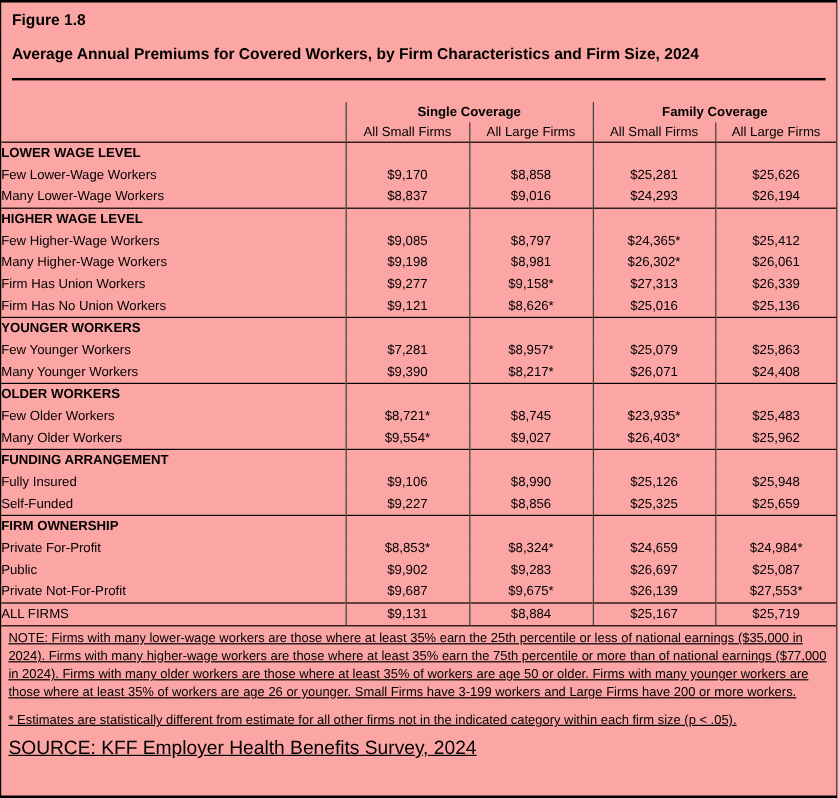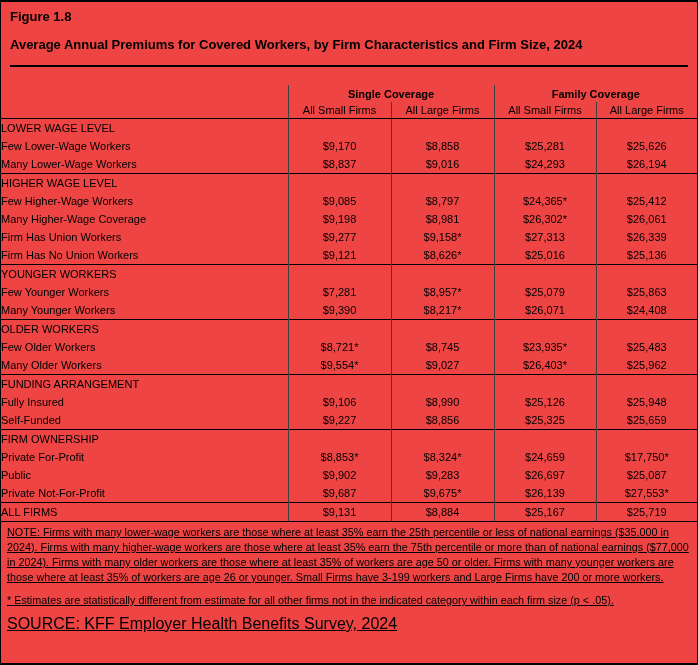--- a/index.html
+++ b/index.html
@@ -1,37 +1,37 @@
 <!DOCTYPE html>
 <html><head>
 <meta charset="utf-8">
 <style>
   html, body { margin: 0; padding: 0; background: #fff; }
   .figure {
     width: 698px; height: 665px; box-sizing: border-box;
     border: 1px solid #000; border-top-width: 2px; border-bottom-width: 2px;
     font-family: "Liberation Sans", "DejaVu Sans", sans-serif;
-    color: #000; background: #ef4444; overflow: hidden;
+    color: #000; background: #fca5a5; overflow: hidden;
   }
   .titles { padding: 8px 9px 0 9px; }
   .fig-label { font-size: 13px; font-weight: bold; line-height: 14px; }
   .fig-title { font-size: 13px; font-weight: bold; line-height: 15px; margin-top: 13px; }
   .rule { border-top: 2px solid #000; margin-top: 13px; }
 
   table.premiums { width: 100%; border-collapse: collapse; table-layout: fixed; }
   table.premiums td { font-size: 11px; padding: 0; vertical-align: middle; overflow: hidden; white-space: nowrap; }
   .spacer-row td { height: 18px; }
   .group-row td { height: 17px; font-weight: bold; text-align: center; font-size: 11.5px; }
   .sub-row td { height: 16px; text-align: center; border-bottom: 1.5px solid #000; }
   .vl { border-left: 1px solid #3f3f3f; }
   tbody.body-rows td { height: 18px; }
   .lab { text-align: left; padding-left: 5px; }
   .ind { padding-left: 38px; }
   tr.sec td { border-top: 1.5px solid #000; }
-  tr.sec td.lab { font-weight: normal; }
+  tr.sec td.lab { font-weight: bold; }
   td.val { text-align: center; }
   tr.tot td { border-top: 1.5px solid #000; border-bottom: 1.5px solid #000; font-weight: normal; }
 
   .notes { padding: 3px 6px 0 6px; text-decoration: underline; }
   .note-p { font-size: 10.8px; line-height: 15px; margin: 0; }
   .footnote-p { font-size: 10.8px; line-height: 13px; margin: 9px 0 0 0; }
   .source-p { font-size: 16px; line-height: 13px; margin: 10px 0 0 0; }
 </style>
 </head>
 <body>
@@ -98,21 +98,21 @@
           <td class="val vl"></td>
         </tr>
         <tr>
           <td class="lab ind">Few Higher-Wage Workers</td>
           <td class="val vl">$9,085</td>
           <td class="val vl">$8,797</td>
           <td class="val vl">$24,365*</td>
           <td class="val vl">$25,412</td>
         </tr>
         <tr>
-          <td class="lab ind">Many Higher-Wage Coverage</td>
+          <td class="lab ind">Many Higher-Wage Workers</td>
           <td class="val vl">$9,198</td>
           <td class="val vl">$8,981</td>
           <td class="val vl">$26,302*</td>
           <td class="val vl">$26,061</td>
         </tr>
         <tr>
           <td class="lab ind">Firm Has Union Workers</td>
           <td class="val vl">$9,277</td>
           <td class="val vl">$9,158*</td>
           <td class="val vl">$27,313</td>
@@ -193,21 +193,21 @@
           <td class="val vl"></td>
           <td class="val vl"></td>
           <td class="val vl"></td>
           <td class="val vl"></td>
         </tr>
         <tr>
           <td class="lab ind">Private For-Profit</td>
           <td class="val vl">$8,853*</td>
           <td class="val vl">$8,324*</td>
           <td class="val vl">$24,659</td>
-          <td class="val vl">$17,750*</td>
+          <td class="val vl">$24,984*</td>
         </tr>
         <tr>
           <td class="lab ind">Public</td>
           <td class="val vl">$9,902</td>
           <td class="val vl">$9,283</td>
           <td class="val vl">$26,697</td>
           <td class="val vl">$25,087</td>
         </tr>
         <tr>
           <td class="lab ind">Private Not-For-Profit</td>

